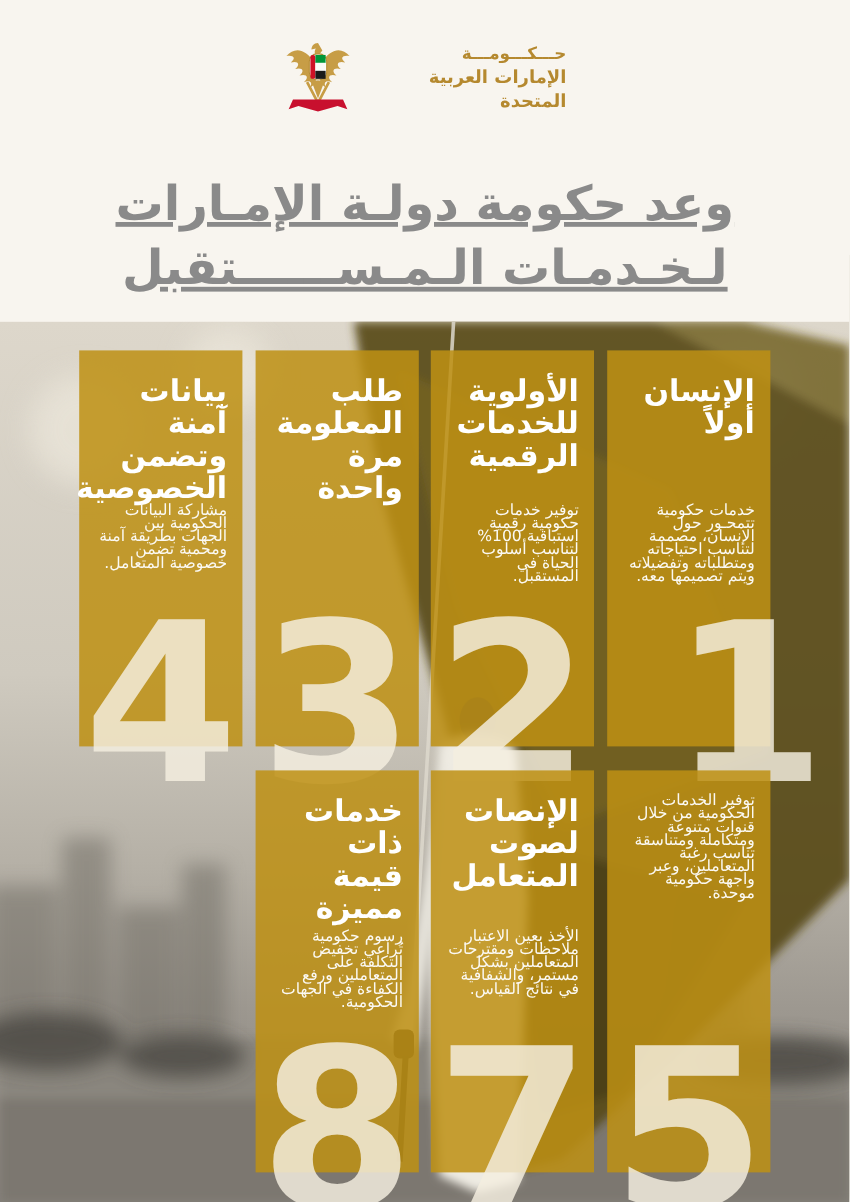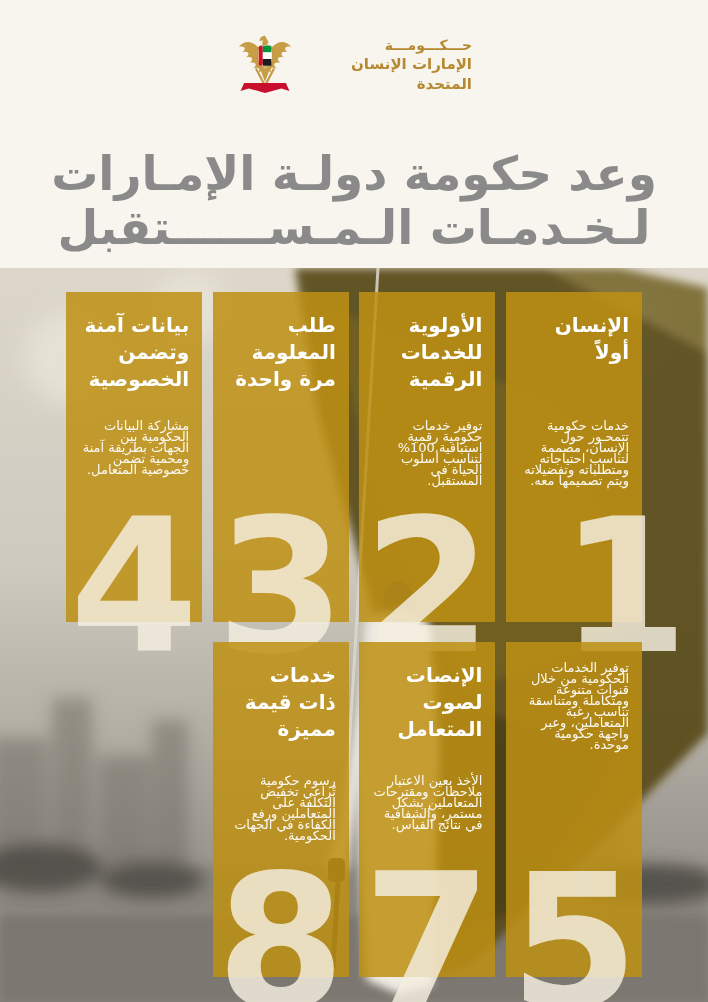--- a/index.html
+++ b/index.html
@@ -18,42 +18,42 @@
     display:flex;flex-direction:row;justify-content:center;align-items:flex-start;
     direction:ltr;gap:10px;
   }
   .emblem{width:58px;height:70px;flex:0 0 auto;}
   .logo-text{direction:rtl;text-align:right;padding-top:8px;width:168px;}
   .logo-line1{color:#b5892f;font-size:14px;font-weight:bold;letter-spacing:1px;line-height:18px;}
   .logo-line2{color:#b5892f;font-size:15px;font-weight:bold;line-height:20px;}
   .main-title{
     position:absolute;top:116px;left:0;right:0;
     text-align:center;color:#8a8a8a;font-weight:bold;
-    font-size:47px;line-height:54px;white-space:pre-line;
+    font-size:40px;line-height:54px;white-space:pre-line;text-decoration:underline;
   }
   
   .photo{position:absolute;top:268px;left:0;width:708px;height:734px;}
   .photo svg{display:block;}
   
   .cards{
     position:absolute;top:292px;right:66px;width:576px;
     display:grid;grid-template-columns:repeat(4,136px);
     grid-template-rows:330px 335px;
     column-gap:10.6px;row-gap:20px;
   }
   .card{
     position:relative;
     background:rgba(190,144,20,0.86);
     padding:20px 13px 0 13px;
     box-sizing:border-box;
     text-align:right;
   }
   .card-title{
     color:#ffffff;font-weight:bold;
-    font-size:20px;line-height:27px;
+    font-size:25px;line-height:27px;
     white-space:pre-line;
     height:108px;overflow:visible;
   }
   .row2 .card-title{height:113px;}
   .card-body{
     color:#fbf9f3;font-size:13px;line-height:11px;
     white-space:normal;
   }
   .card-num{
     position:absolute;bottom:-58px;left:0;right:0;
@@ -136,21 +136,21 @@
       <rect x="25" y="16" width="4.6" height="22" rx="2" fill="#ce1126"></rect>
       <rect x="29.6" y="16" width="9.4" height="7.3" fill="#009639"></rect>
       <rect x="29.6" y="23.3" width="9.4" height="7.3" fill="#fbfbf8"></rect>
       <rect x="29.6" y="30.6" width="9.4" height="7.4" fill="#1b1b1b"></rect>
       <path d="M26 40 L32 56 L38 40 Z" fill="#c79d46"></path>
       <path d="M22 41 L32 60 L42 41" fill="none" stroke="#c79d46" stroke-width="2.5"></path>
       <path d="M9 57 L55 57 L59 66 L50 63 L32 68 L14 63 L5 66 Z" fill="#c8102e"></path>
     </svg>
     <div class="logo-text">
       <div class="logo-line1">حـــكـــومـــة</div>
-      <div class="logo-line2">الإمارات الإنسان المتحدة</div>
+      <div class="logo-line2">الإمارات العربية المتحدة</div>
     </div>
   </div>
 
   <h1 class="main-title">وعد حكومة دولـة الإمـارات
 لـخـدمـات الـمـســــــتقبل</h1>
 
   <div class="cards">
 
     <div class="card num-shift">
       <div class="card-title">الإنسان

